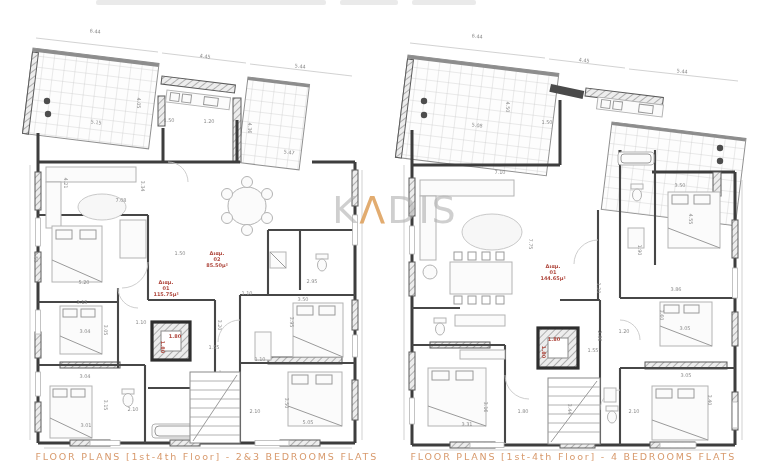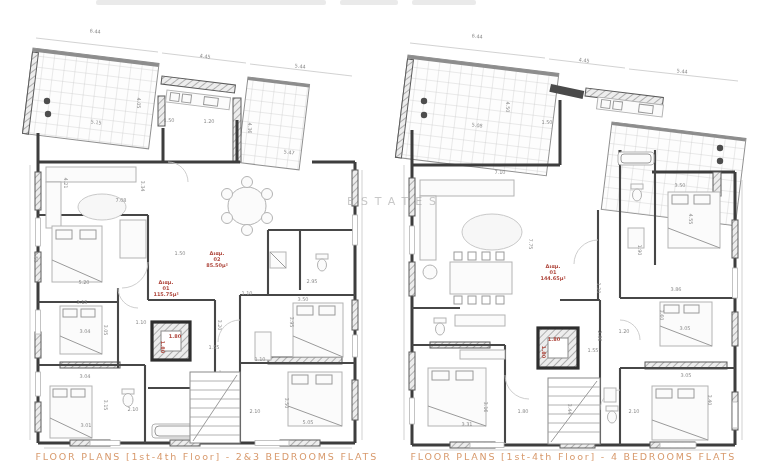--- a/index.html
+++ b/index.html
@@ -447,17 +447,17 @@
         <text x="568" y="409" transform="rotate(90 568 409)" class="dim">3.44</text>
         <text x="467" y="426" class="dim">3.31</text>
         <text x="553" y="268" class="dim red">Διαμ.</text>
         <text x="553" y="274" class="dim red">01</text>
         <text x="553" y="280" class="dim red">144.65μ²</text>
       </g>
   </g>
 </svg>
 
 <div class="watermark">
-  <div class="wm-sub">ESTATES</div>
+  <div class="wm-brand"><span>K</span><span class="wm-a">Λ</span><span>DIS</span></div>
 </div>
 
 <div class="caption left">FLOOR PLANS [1st-4th Floor] - 2&amp;3 BEDROOMS FLATS</div>
 <div class="caption right">FLOOR PLANS [1st-4th Floor] - 4 BEDROOMS FLATS</div>
 
 </body></html>

